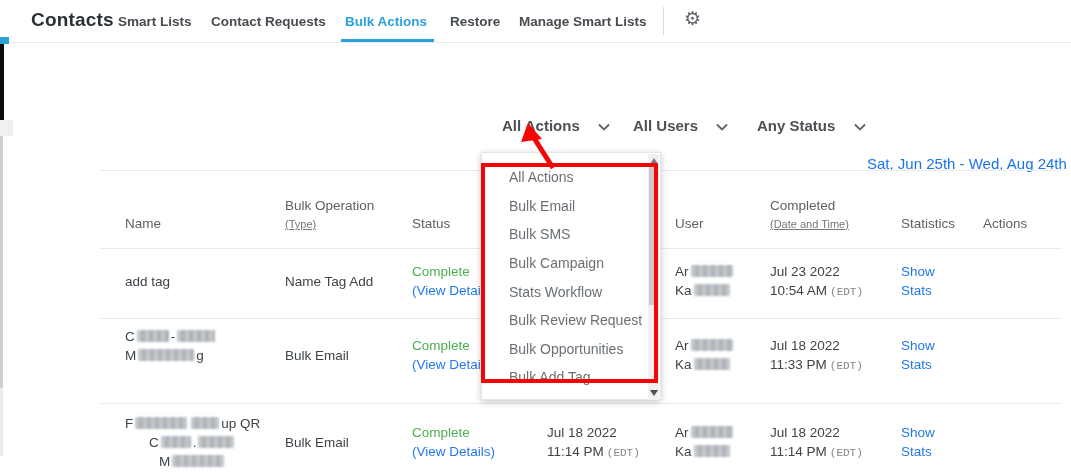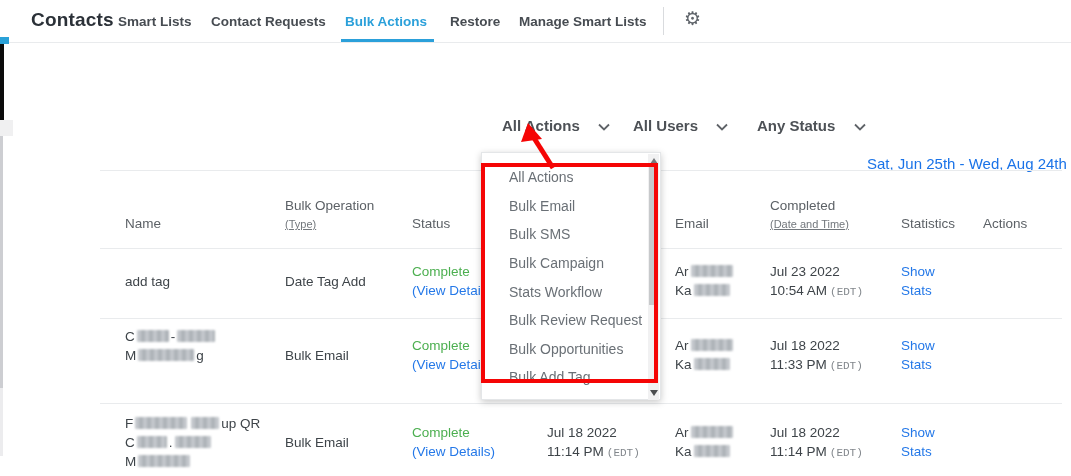--- a/index.html
+++ b/index.html
@@ -109,32 +109,32 @@
   <div class="hline" style="left:100px;top:318px;width:962px;"></div>
   <div class="hline" style="left:100px;top:403px;width:962px;"></div>
 
   <div>
     <div class="cell hdr" style="left:125px;top:214px;">Name</div>
     <div class="cell hdr" style="left:285px;top:196px;">
       <div>Bulk Operation</div>
       <div class="sub">(Type)</div>
     </div>
     <div class="cell hdr" style="left:412px;top:214px;">Status</div>
-    <div class="cell hdr" style="left:675px;top:214px;">Email</div>
+    <div class="cell hdr" style="left:675px;top:214px;">User</div>
     <div class="cell hdr" style="left:770px;top:196px;">
       <div>Completed</div>
       <div class="sub">(Date and Time)</div>
     </div>
     <div class="cell hdr" style="left:901px;top:214px;">Statistics</div>
     <div class="cell hdr" style="left:983px;top:214px;">Actions</div>
   </div>
 
   <div>
     <div class="cell" style="left:125px;top:272px;">add tag</div>
-    <div class="cell" style="left:285px;top:272px;">Date Tag Add</div>
+    <div class="cell" style="left:285px;top:272px;">Name Tag Add</div>
     <div class="cell" style="left:412px;top:262px;">
       <div class="green">Complete</div>
       <a class="blue-link">(View Details)</a>
     </div>
     <div class="cell" style="left:675px;top:262px;">
       <div><span>Ar</span><span class="redact" style="width: 42px;"></span></div>
       <div><span>Ka</span><span class="redact" style="width: 36px;"></span></div>
     </div>
     <div class="cell" style="left:770px;top:262px;">
       <div>Jul 23 2022</div>
@@ -162,21 +162,21 @@
     <div class="cell" style="left:770px;top:336px;">
       <div>Jul 18 2022</div>
       <div><span>11:33 PM</span><span class="tz">(EDT)</span></div>
     </div>
     <div class="cell" style="left:901px;top:336px;">
       <a class="blue-link stats-link">Show Stats</a>
     </div>
   </div>
 
   <div>
-    <div class="cell" style="left:125px;top:414px;">
+    <div class="cell" style="left:125px;top:414px;text-align:center;">
       <div><span>F</span><span class="redact" style="width: 52px;"></span><span class="redact" style="width: 28px;"></span><span>up QR</span></div>
       <div><span>C</span><span class="redact" style="width: 30px;"></span><span>.</span><span class="redact" style="width: 36px;"></span></div>
       <div><span>M</span><span class="redact" style="width: 52px;"></span></div>
     </div>
     <div class="cell" style="left:285px;top:433px;">Bulk Email</div>
     <div class="cell" style="left:412px;top:423px;">
       <div class="green">Complete</div>
       <a class="blue-link">(View Details)</a>
     </div>
     <div class="cell" style="left:547px;top:423px;">

